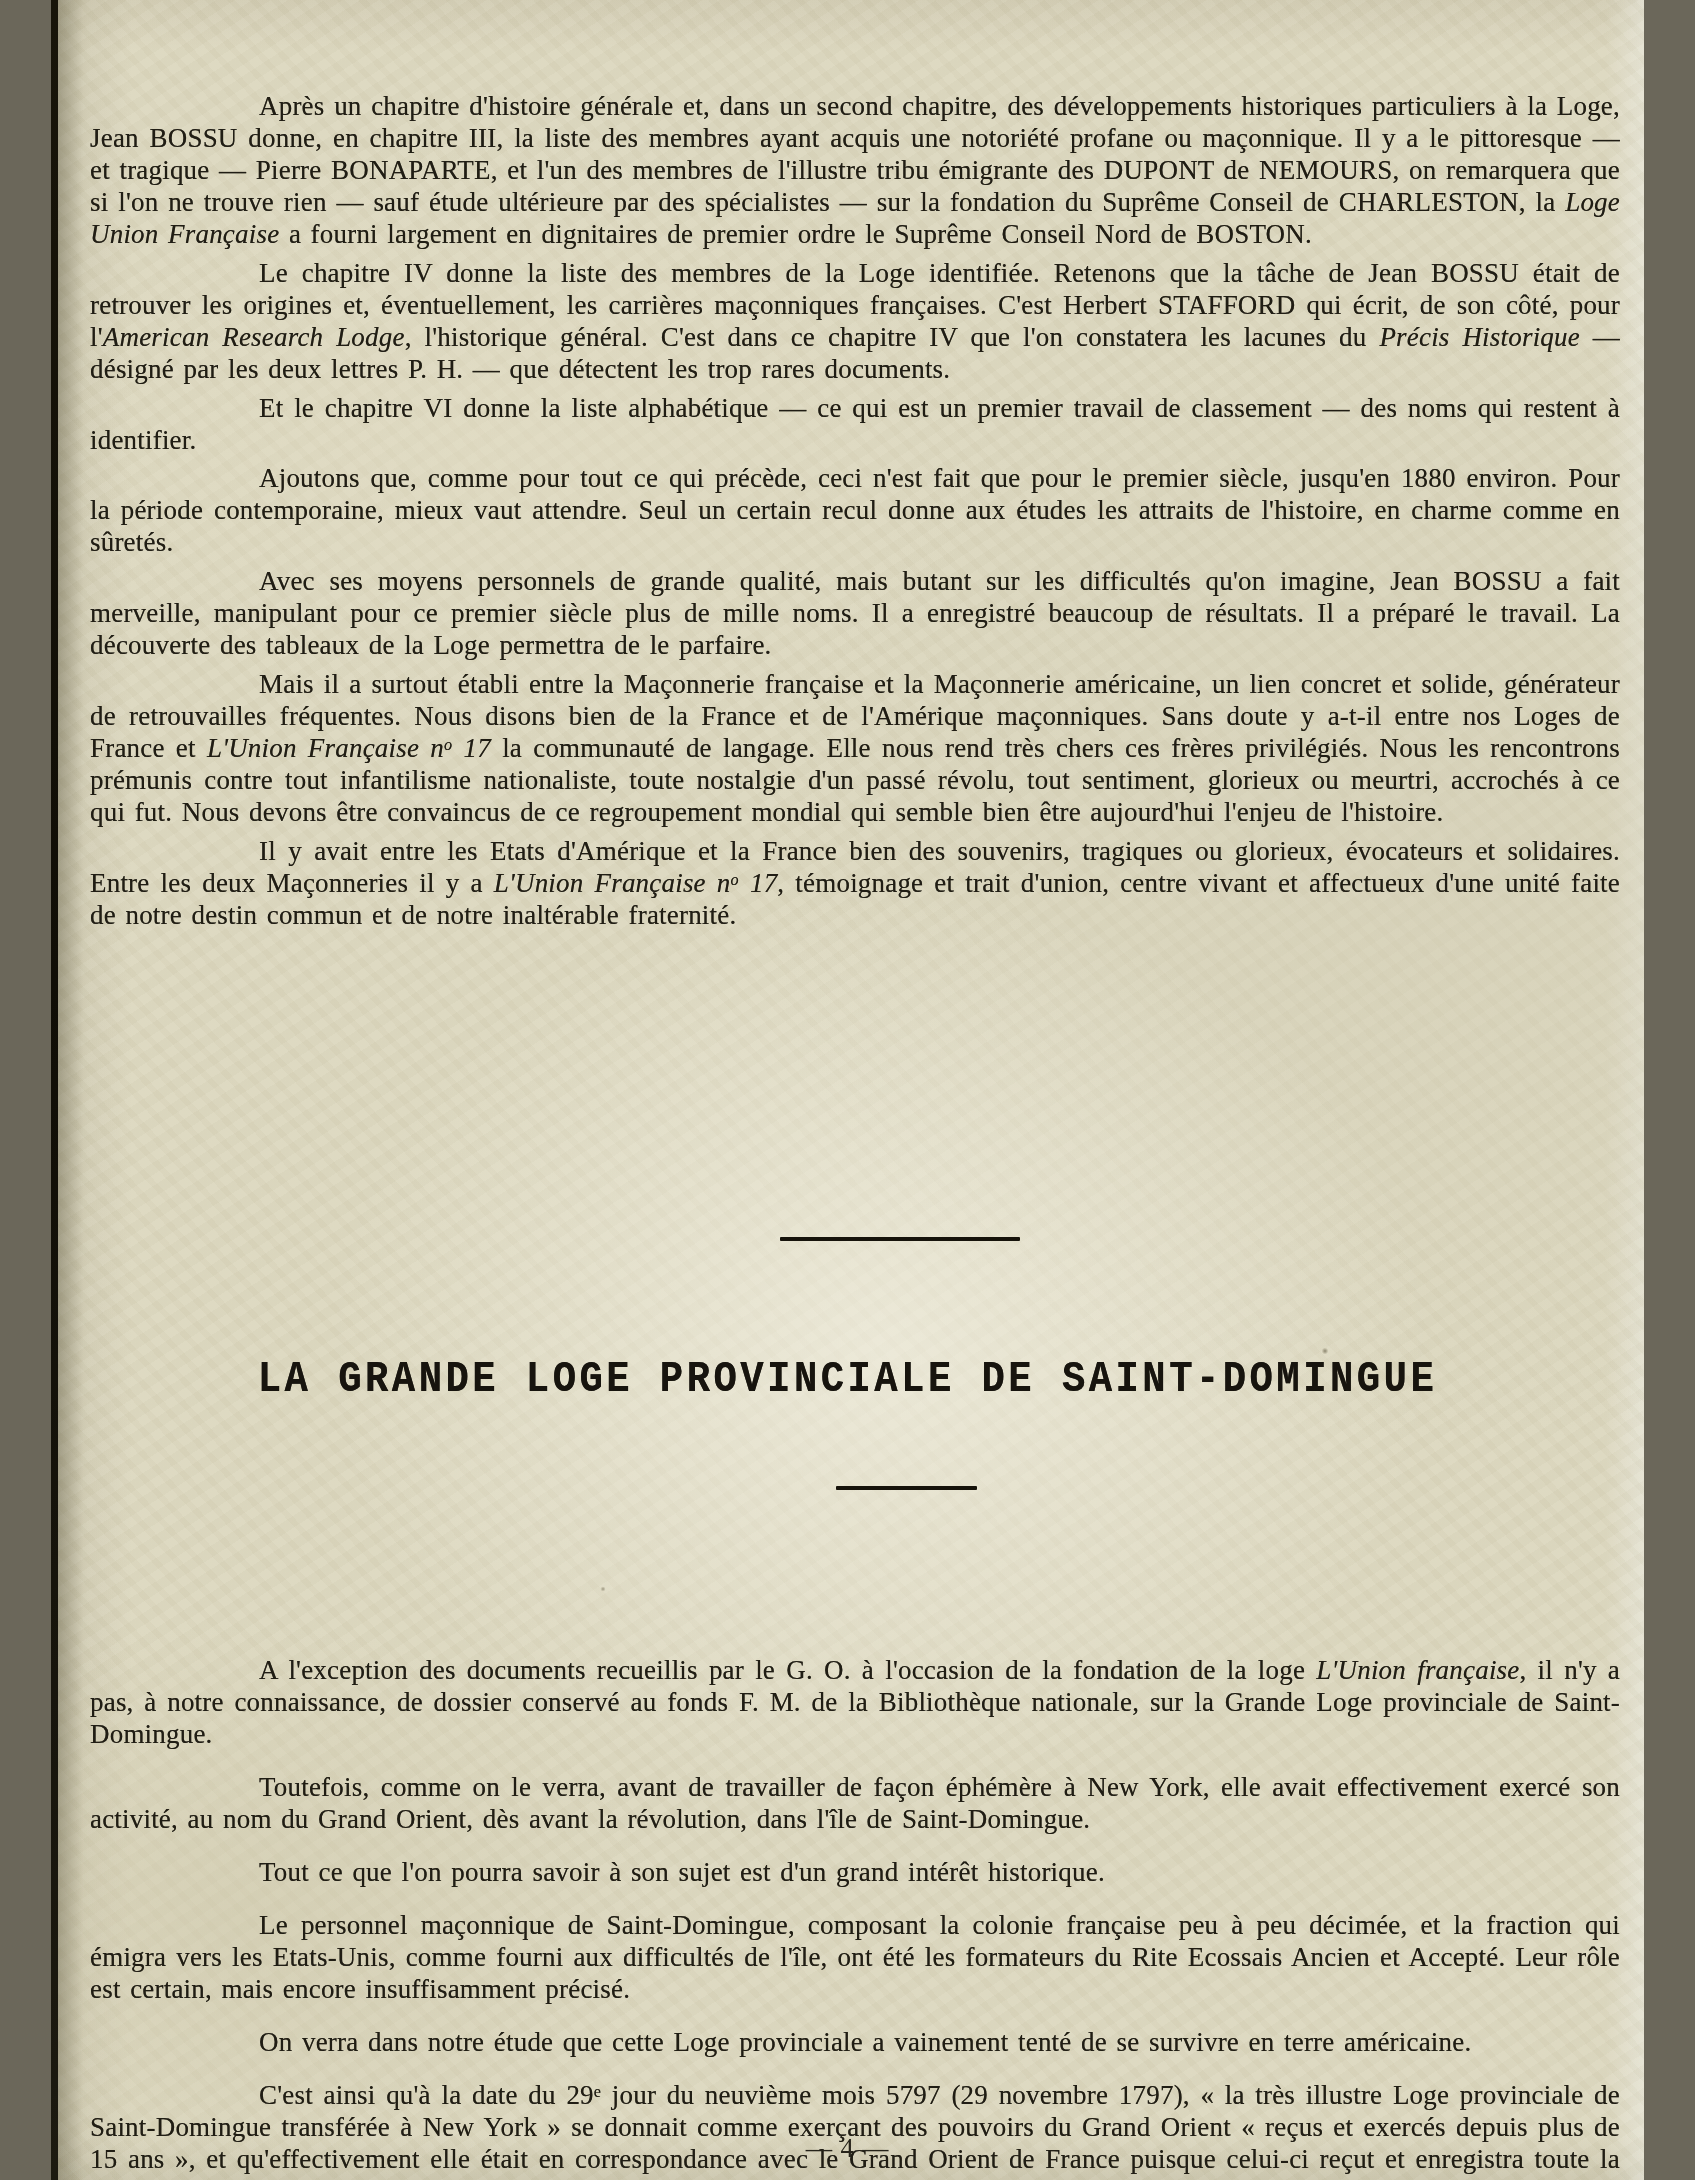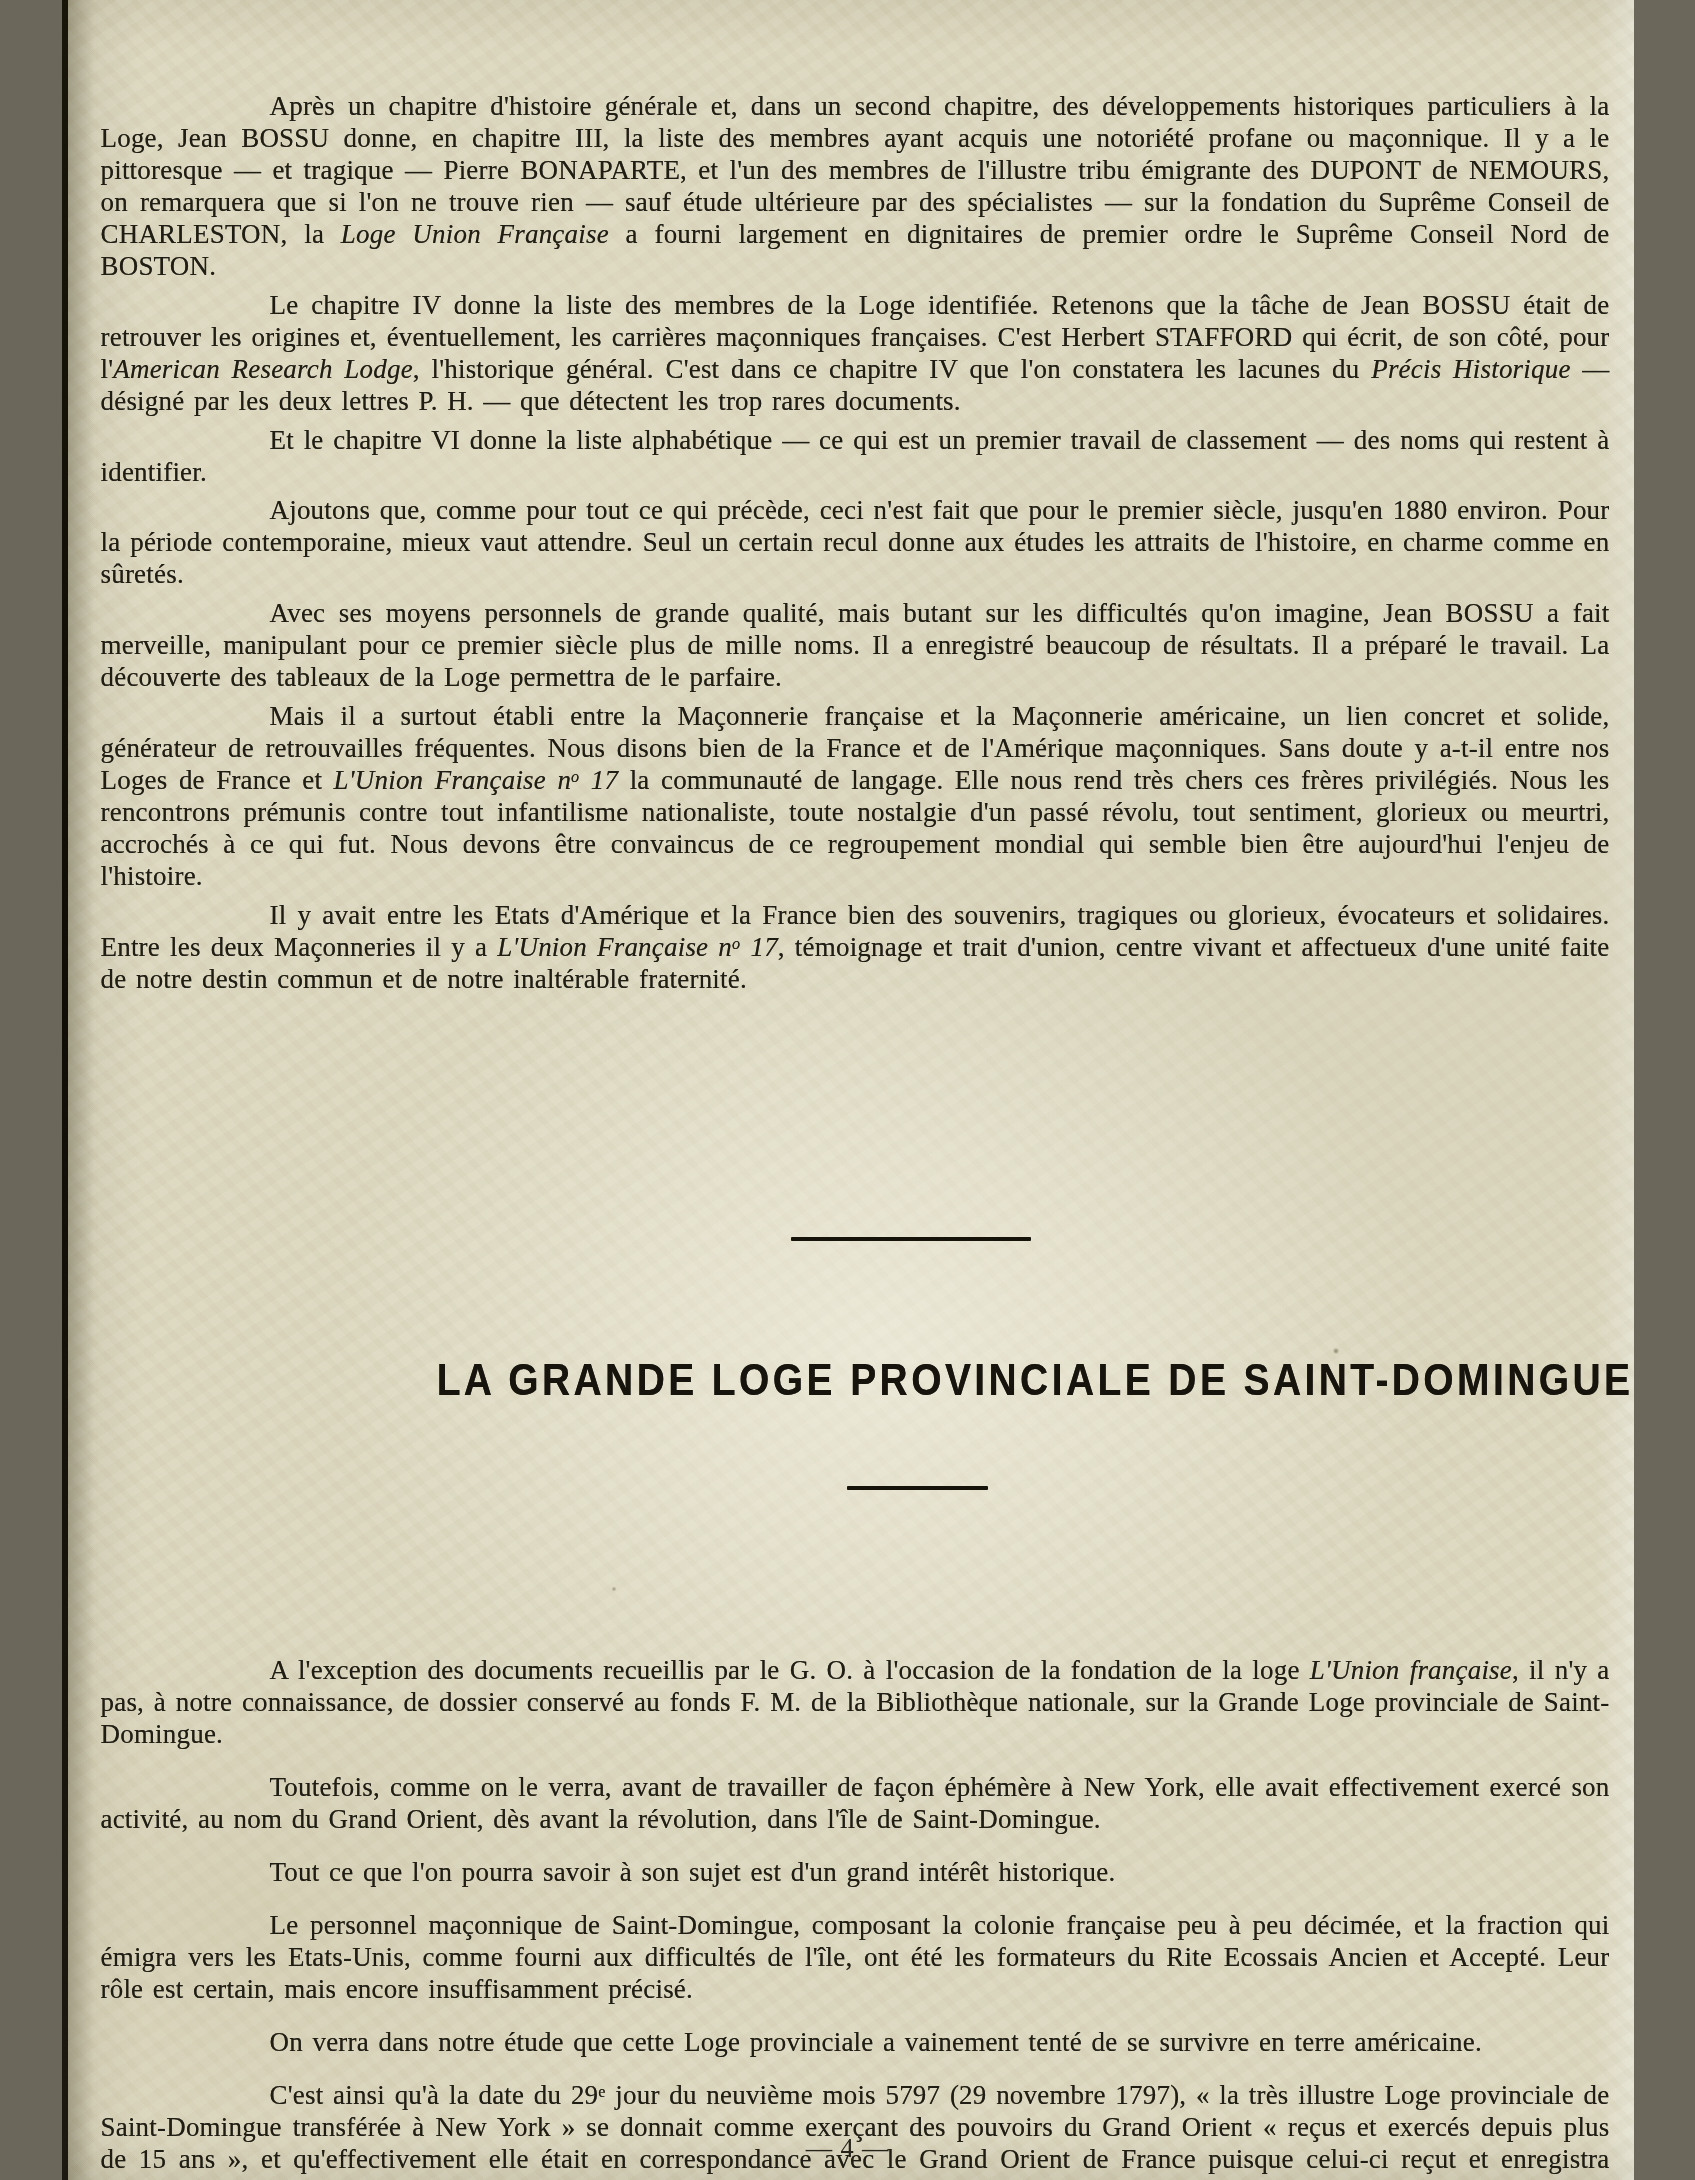--- a/index.html
+++ b/index.html
@@ -18,20 +18,21 @@
       radial-gradient(ellipse 937px 767px at 88% 40%, rgba(210,205,180,0.5), rgba(210,205,180,0) 75%),
       radial-gradient(ellipse 596px 426px at 12% 88%, rgba(205,199,170,0.5), rgba(205,199,170,0) 70%),
       repeating-linear-gradient(47deg, rgba(175,169,140,0.05) 0 6px, rgba(255,255,250,0.04) 6px 16px),
       repeating-linear-gradient(-33deg, rgba(255,255,250,0.05) 0 9.4px, rgba(170,164,138,0.04) 9.4px 19.6px),
       linear-gradient(270deg, rgba(238,238,230,0.5) 0, rgba(238,238,230,0) 38px),
       linear-gradient(90deg, rgba(105,100,75,0.30) 0, rgba(105,100,75,0.08) 38px, rgba(105,100,75,0) 81px),
       linear-gradient(0deg, rgba(130,124,98,0.20) 0, rgba(130,124,98,0) 47px),
       linear-gradient(180deg, rgba(160,150,122,0.18) 0, rgba(160,150,122,0) 51px);
     font-family:"Liberation Serif", "DejaVu Serif", serif;
     color:#201d14;
+    padding-left:21px;
   }
   .edge-left {
     position:absolute; left:0; top:0; width:6.8px; height:100%;
     background:linear-gradient(180deg,#181509 0%, #100e06 45%, #1c1a10 100%);
   }
   .edge-left-shadow {
     position:absolute; left:6.8px; top:0; width:25.6px; height:100%;
     background:linear-gradient(90deg, rgba(90,85,60,0.30), rgba(90,85,60,0));
   }
   .body-text {
@@ -47,22 +48,22 @@
   .text-bottom p + p { margin-top:21px; }
   .it { font-style:italic; }
   sup { font-size:0.6em; line-height:0; vertical-align:baseline; position:relative; top:-0.45em; }
   .rule {
     position:absolute; height:4.3px; background:#16130b; border-radius:0.9px;
   }
   .rule-top { top:1237px; left:729px; width:240px; }
   .rule-bottom { top:1486px; left:785px; width:141px; }
   .heading {
     position:absolute; top:1358px; left:0; width:100%;
-    text-align:right;
-    font-family:Liberation Sans, sans-serif;
+    text-align:center;
+    font-family:Liberation Mono, monospace;
     font-weight:700; font-size:39px; letter-spacing:3.4px;
     color:#17140e;
     text-shadow:0 0 0.4px rgba(23,20,14,0.8);
   }
   .heading span { display:inline-block; transform:scaleY(1.12); }
   .footer {
     position:absolute; top:2133px; left:0; width:100%;
     text-align:center; font-size:26.4px; letter-spacing:0.9px; color:#26231a;
   }
 </style>

